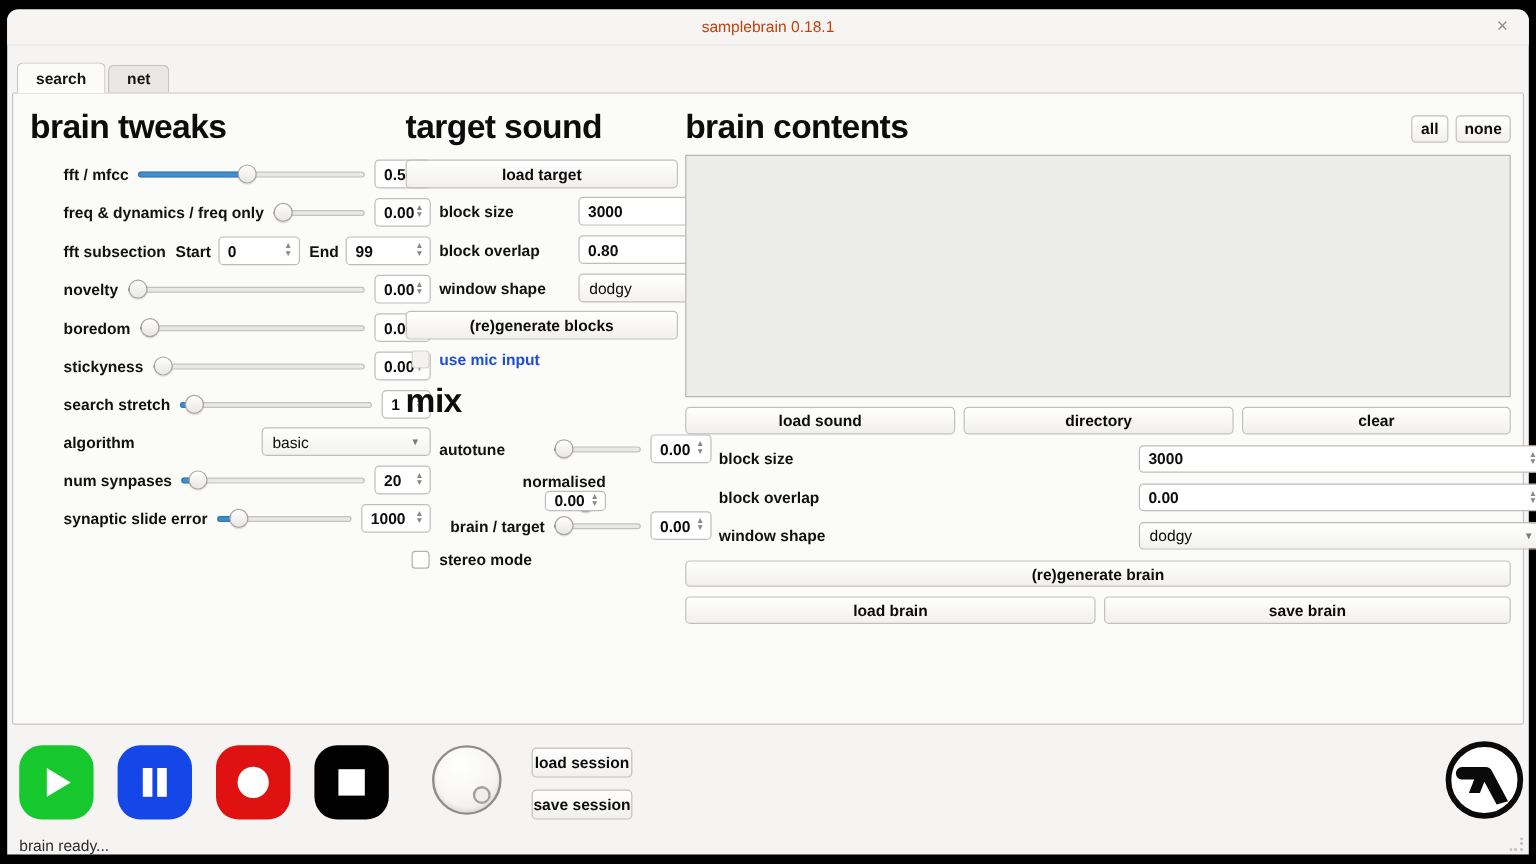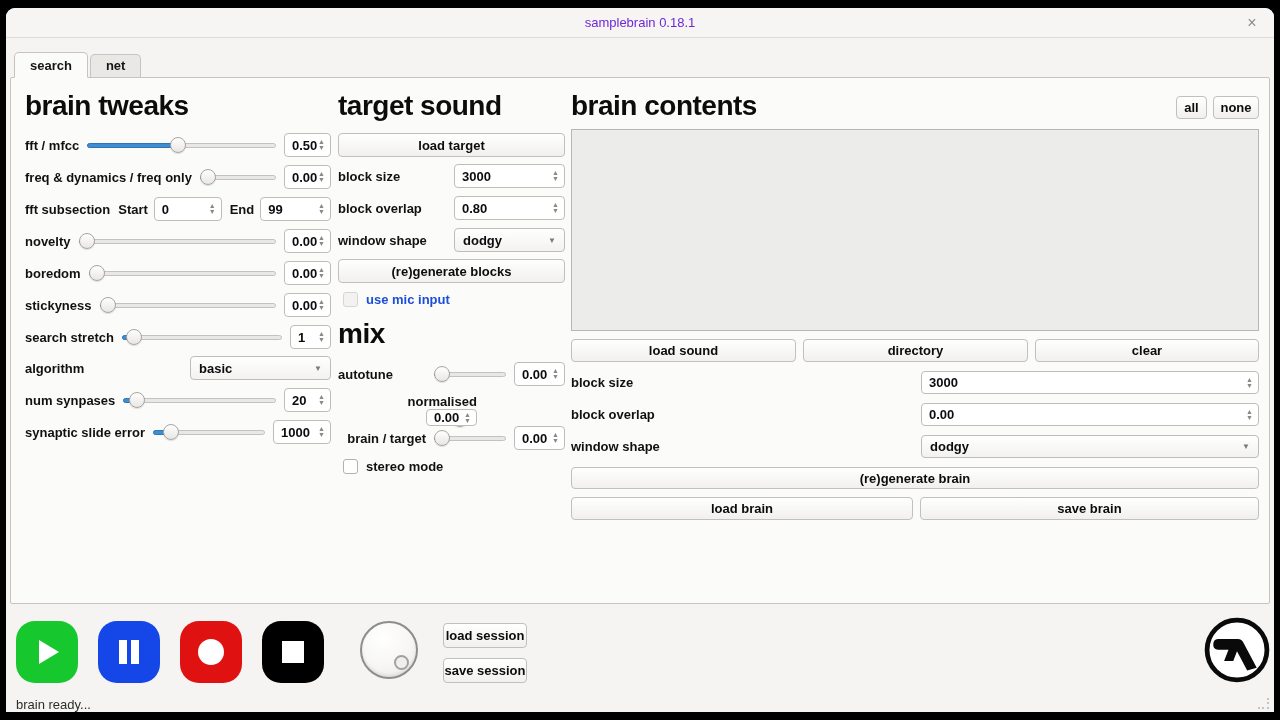--- a/index.html
+++ b/index.html
@@ -5,40 +5,40 @@
   * { margin:0; padding:0; box-sizing:border-box; }
   body { background:#000; font-family:"Liberation Sans", sans-serif; }
   #screen { position:relative; width:1280px; height:720px; background:#000; overflow:hidden; }
   #window { position:absolute; left:6px; top:8px; width:1268px; height:704px;
             background:#f5f4f2; border-radius:9px 9px 0 0; }
 
   
   .titlebar { position:absolute; left:0; top:0; right:0; height:30px;
               background:#f6f5f4; border-bottom:1px solid #dedcd9; border-radius:9px 9px 0 0;
               display:flex; align-items:center; justify-content:center; }
-  .titlebar .title { font-size:13px; color:#6d28d9; }
+  .titlebar .title { font-size:13px; color:#c2410c; }
   .close-x { position:absolute; right:12px; top:5px; width:20px; height:20px;
              display:flex; align-items:center; justify-content:center;
              color:#8e8c8a; font-size:16px; cursor:default; }
 
   
   .tabbar { position:absolute; left:8px; top:44px; display:flex; align-items:center; }
   .tab { font-weight:bold; font-size:13px; color:#151515; padding:0 15px;
          display:flex; align-items:center; justify-content:center;
          border:1px solid #c6c4c1; border-radius:5px 5px 0 0; }
   .tab.active { background:#fbfbfa; height:26px; border-bottom:1px solid #fbfbfa; position:relative; z-index:2; }
   .tab.inactive { background:#e9e8e5; height:23px; border-bottom:none; margin-left:2px; }
 
   
   .frame { position:absolute; left:4px; top:69px; width:1260px; height:527px;
            background:#fbfbfa; border:1px solid #c6c4c1; border-radius:2px; z-index:1; }
   .panel { position:absolute; }
   h1.sect { font-size:28px; font-weight:bold; color:#0c0c0c; letter-spacing:-0.5px; }
 
-  .row { position:absolute; height:24px; display:flex; align-items:center; }
+  .row { position:absolute; height:24px; display:flex; align-items:center;margin-left:28px; }
   .lbl { font-weight:bold; font-size:13px; color:#111; white-space:nowrap; }
 
   
   .slider { position:relative; height:20px; flex:1; margin:0 8px; }
   .slider .track { position:absolute; left:0; right:0; top:8px; height:5px;
                    background:#e9e8e7; border:1px solid #c4c2c0; border-radius:3px; }
   .slider .fill  { position:absolute; left:0; top:8px; height:5px; width:0;
                    background:var(--accent,#3f8fd0); border:1px solid #2f76b4; border-radius:3px; }
   .slider .handle{ position:absolute; top:2px; left:0; width:16px; height:16px;
                    background:linear-gradient(#fefefe,#e9e7e4); border:1px solid #a8a6a3;
@@ -48,21 +48,21 @@
   .spin { position:relative; background:#fff; border:1px solid #bfbdba; border-radius:4px;
           height:24px; display:flex; align-items:center; padding-left:7px;
           font-weight:bold; font-size:13px; color:#0c0c0c; }
   .spin .arrows { position:absolute; right:3px; top:1px; bottom:1px; width:11px;
                   display:flex; flex-direction:column; align-items:center; justify-content:center;
                   color:#8a8886; font-size:7px; line-height:6px; }
 
   
   .combo { position:relative; background:linear-gradient(#fff,#f3f2f1); border:1px solid #bfbdba;
            border-radius:4px; height:24px; display:flex; align-items:center; padding-left:8px;
-           font-weight:bold; font-size:13px; color:#0c0c0c; }
+           font-weight:normal; font-size:13px; color:#0c0c0c; }
   .combo .caret { position:absolute; right:8px; color:#7c7a78; font-size:8px; }
 
   
   .btn { background:linear-gradient(#ffffff,#f1f0ee); border:1px solid #c2c0bd; border-radius:4px;
          display:flex; align-items:center; justify-content:center;
          font-weight:bold; font-size:13px; color:#0c0c0c; cursor:default; }
 
   
   .check { display:flex; align-items:center; gap:8px; }
   .checkbox { width:15px; height:15px; background:#fff; border:1px solid #b4b2af; border-radius:3px; }

